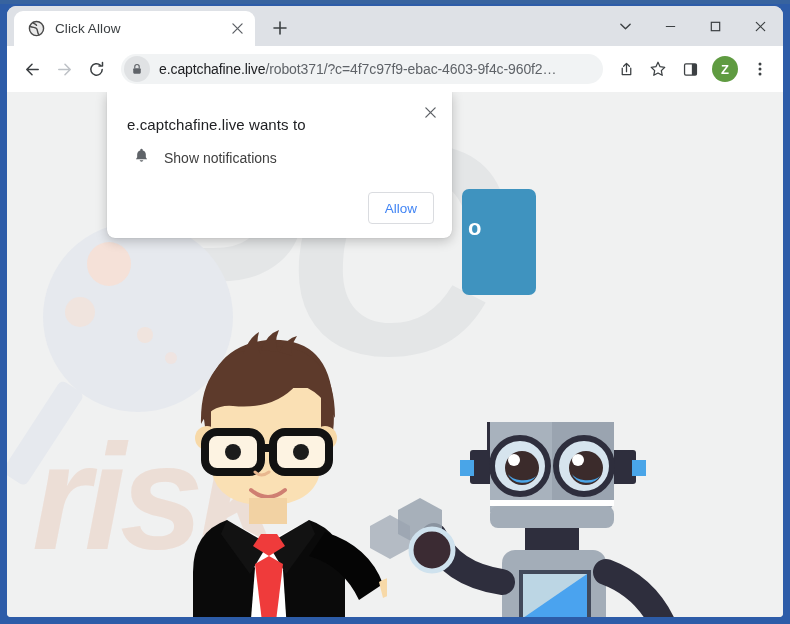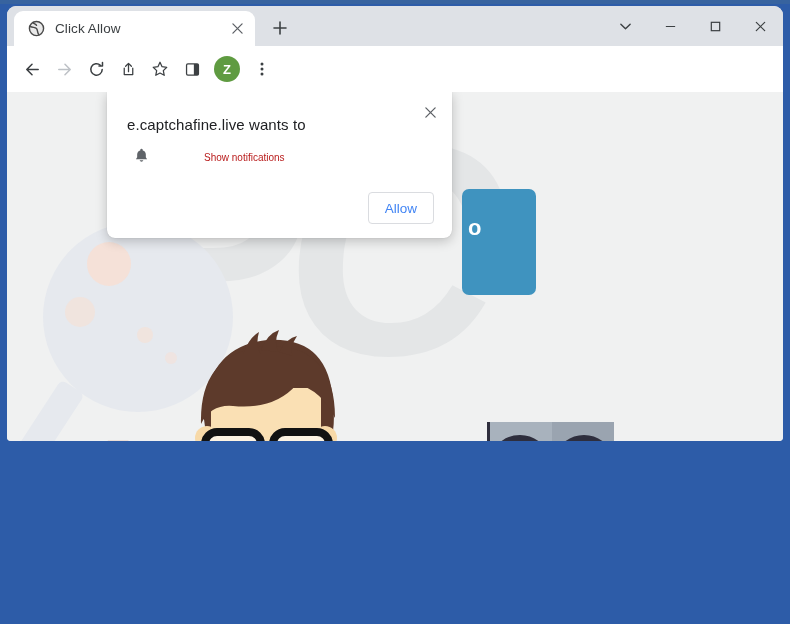--- a/index.html
+++ b/index.html
@@ -16,21 +16,21 @@
     background: #2d5ca8;
     padding: 6px 7px 7px 7px;
   }
   .frame-highlight {
     position:absolute; left:0; top:0; width:790px; height:4px;
     background:#37639f;
   }
 
   .browser {
     position: relative;
-    width: 776px; height: 435px;
+    width: 776px; height: 611px;
     background: #dee1e6;
     border-radius: 9px 9px 4px 4px;
     overflow: hidden;
   }
 
   
   .tabstrip {
     position: relative;
     height: 40px;
     background: #dee1e6;
@@ -219,21 +219,21 @@
     color:#202124;
     padding-top: 8px;
     padding-bottom: 14px;
     letter-spacing:.1px;
   }
   .dlg-perm {
     display:flex; align-items:center; gap:14px;
     padding-left: 6px;
     padding-bottom: 24px;
   }
-  .dlg-perm-label { font-size: 10px; color:#b91c1c;margin-left:40px; }
+  .dlg-perm-label { font-size: 14px; color:#404040; }
   .dlg-actions {
     display:flex; justify-content:flex-end; gap: 9px;
     padding-right: 2px;
   }
   .dlg-btn {
     min-width: 66px;
     height: 31px;
     padding: 15px 14px;
     border: 1px solid #dadce0;
     border-radius: 4px;
@@ -313,20 +313,29 @@
           <path d="M4 10 H15.5 M10.5 4.5 L16 10 L10.5 15.5" fill="none" stroke="#bdc1c6" stroke-width="1.6" stroke-linecap="round" stroke-linejoin="round"></path>
         </svg>
       </div>
       <div class="navbtn">
         <svg width="19" height="19" viewBox="0 0 20 20">
           <path d="M16 10 a6 6 0 1 1 -1.9 -4.4" fill="none" stroke="#3c4043" stroke-width="1.6" stroke-linecap="round"></path>
           <path d="M16.3 2.6 L16.3 6.3 L12.6 6.3" fill="none" stroke="#3c4043" stroke-width="1.6" stroke-linecap="round" stroke-linejoin="round"></path>
         </svg>
       </div>
 
+      <div class="omnibox">
+        <span class="lock-pill">
+          <svg width="12" height="12" viewBox="0 0 14 14">
+            <rect x="2.6" y="6" width="8.8" height="6.4" rx="1.2" fill="#5f6368"></rect>
+            <path d="M4.4 6 V4.4 a2.6 2.6 0 0 1 5.2 0 V6" fill="none" stroke="#5f6368" stroke-width="1.35"></path>
+          </svg>
+        </span>
+        <span class="url"><span>e.captchafine.live</span><span class="dim">/robot371/?c=4f7c97f9-ebac-4603-9f4c-960f2…</span></span>
+      </div>
 
       <div class="tb-icon">
         <svg width="17" height="17" viewBox="0 0 20 20">
           <path d="M5 8.5 V16 H15 V8.5" fill="none" stroke="#3c4043" stroke-width="1.5" stroke-linecap="round" stroke-linejoin="round"></path>
           <path d="M10 12.5 V3.2 M6.6 6.2 L10 2.8 L13.4 6.2" fill="none" stroke="#3c4043" stroke-width="1.5" stroke-linecap="round" stroke-linejoin="round"></path>
         </svg>
       </div>
       <div class="tb-icon">
         <svg width="18" height="18" viewBox="0 0 20 20">
           <path d="M10 2.5 L12.3 7.4 L17.5 8.1 L13.7 11.8 L14.7 17 L10 14.5 L5.3 17 L6.3 11.8 L2.5 8.1 L7.7 7.4 Z" fill="none" stroke="#3c4043" stroke-width="1.4" stroke-linejoin="round"></path>

